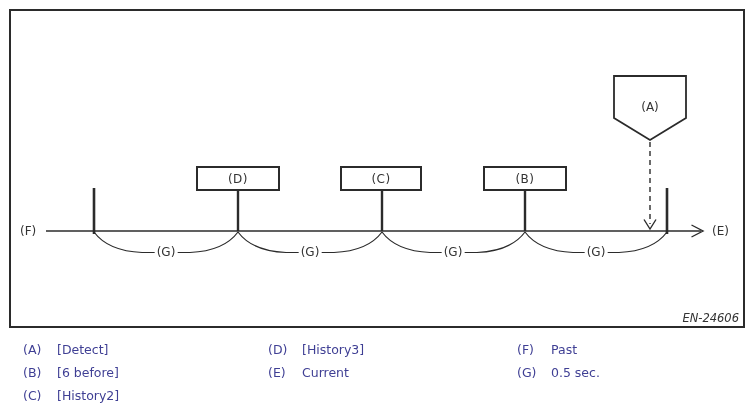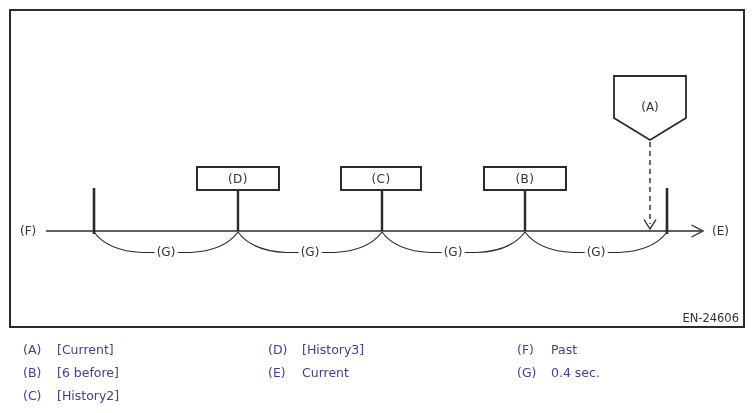--- a/index.html
+++ b/index.html
@@ -73,20 +73,21 @@
     background: #ffffff;
     padding: 0 2px;
     line-height: 13px;
   }
   .fig-code {
     position: absolute;
     right: 15px;
     top: 311px;
     font-size: 11.5px;
     color: #333333;
+    font-style: italic;
   }
   .legend-row {
     position: absolute;
     display: flex;
     font-size: 12.5px;
     color: #3f3f94;
     white-space: nowrap;
   }
   .legend-key {
     display: inline-block;
@@ -144,21 +145,21 @@
   <div class="g-label" style="left:166px; top:252px;">(G)</div>
   <div class="g-label" style="left:310px; top:252px;">(G)</div>
   <div class="g-label" style="left:453px; top:252px;">(G)</div>
   <div class="g-label" style="left:596px; top:252px;">(G)</div>
 
   <div class="fig-code">EN-24606</div>
 
   <div>
     <div class="legend-row" style="left:23px; top:342px;">
       <span class="legend-key">(A)</span>
-      <span>[Current]</span>
+      <span>[Detect]</span>
     </div>
     <div class="legend-row" style="left:23px; top:365px;">
       <span class="legend-key">(B)</span>
       <span>[6 before]</span>
     </div>
     <div class="legend-row" style="left:23px; top:388px;">
       <span class="legend-key">(C)</span>
       <span>[History2]</span>
     </div>
     <div class="legend-row" style="left:268px; top:342px;">
@@ -168,17 +169,17 @@
     <div class="legend-row" style="left:268px; top:365px;">
       <span class="legend-key">(E)</span>
       <span>Current</span>
     </div>
     <div class="legend-row" style="left:517px; top:342px;">
       <span class="legend-key">(F)</span>
       <span>Past</span>
     </div>
     <div class="legend-row" style="left:517px; top:365px;">
       <span class="legend-key">(G)</span>
-      <span>0.4 sec.</span>
+      <span>0.5 sec.</span>
     </div>
   </div>
 
 </div>
 
 </body></html>

